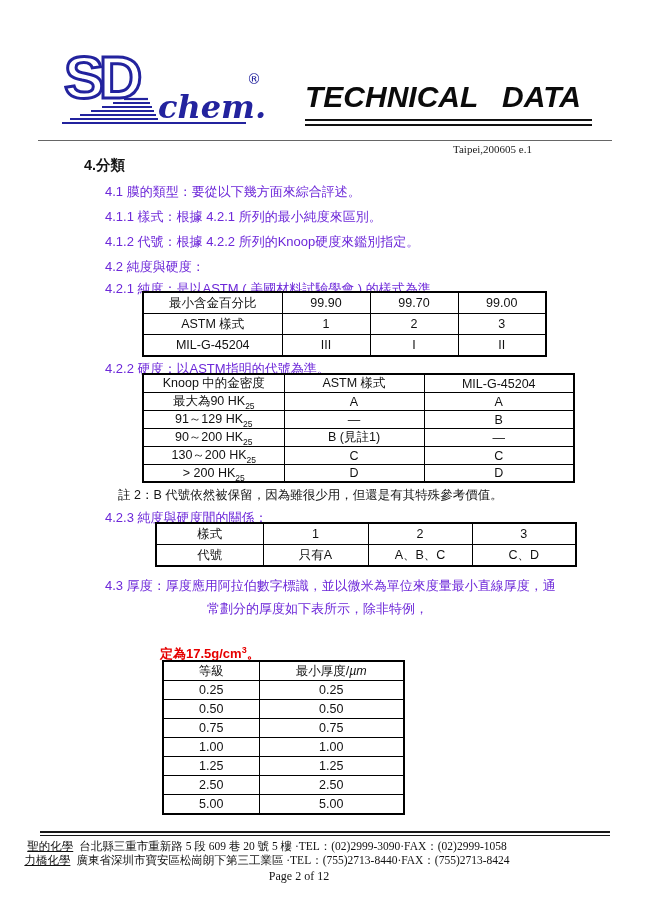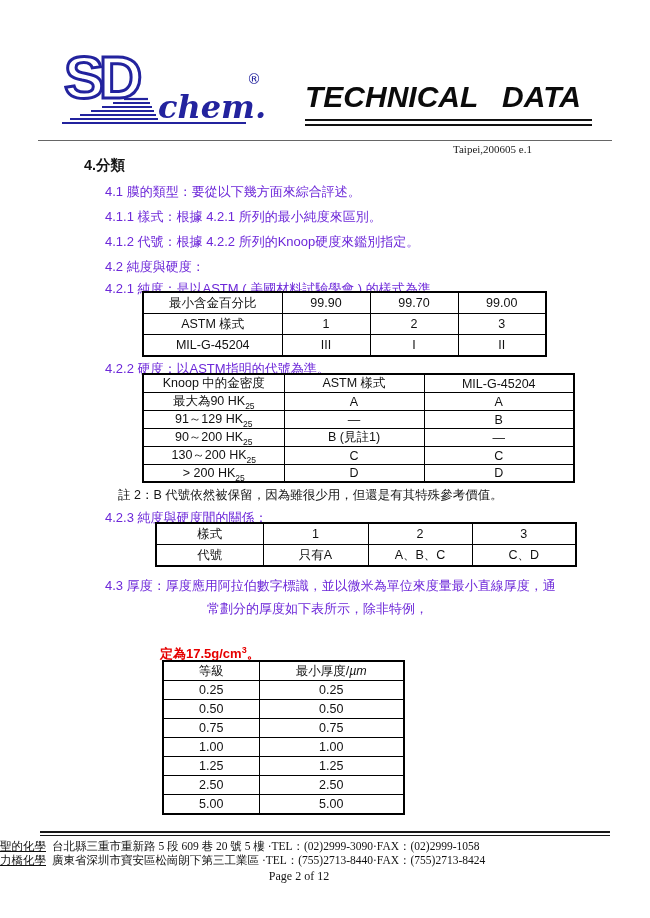--- a/index.html
+++ b/index.html
@@ -17,21 +17,21 @@
   table.tbl td{border:1px solid #000;text-align:center;vertical-align:middle;
                font-size:12.5px;color:#111;padding:0 6px;overflow:hidden;white-space:nowrap;}
   .t1 td{height:20px;}
   .t2 td{height:16px;font-size:12px;}
   .t3 td{height:20px;}
   .t4 td{height:18px;font-size:12px;}
   sub.hk{font-size:8.5px;line-height:0;}
   sup.cm{font-size:9px;line-height:0;}
   .red{color:#e60000;font-weight:bold;}
   .note{font-size:12.5px;white-space:nowrap;}
-  .ftr{width:534px;text-align:left;font-family:"Liberation Serif","DejaVu Serif",serif;
+  .ftr{width:534px;text-align:center;font-family:"Liberation Serif","DejaVu Serif",serif;
        font-size:11.5px;color:#111;white-space:nowrap;}
   .ftr .u{text-decoration:underline;margin-right:6px;}
   .ftr-rule{border-top:2px solid #181818;border-bottom:1px solid #181818;height:2px;}
   .pgnum{width:598px;text-align:center;font-family:"Liberation Serif","DejaVu Serif",serif;
          font-size:12px;color:#111;}
   .unit-i{font-style:italic;}
 </style>
 </head>
 <body>
 

